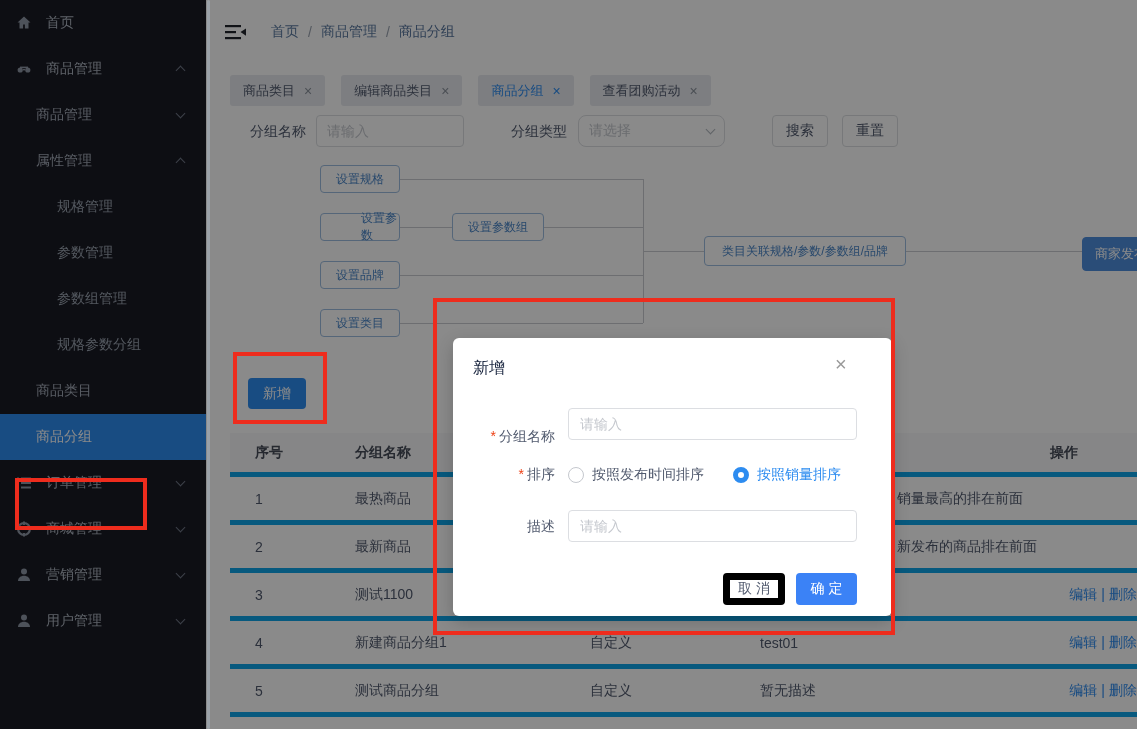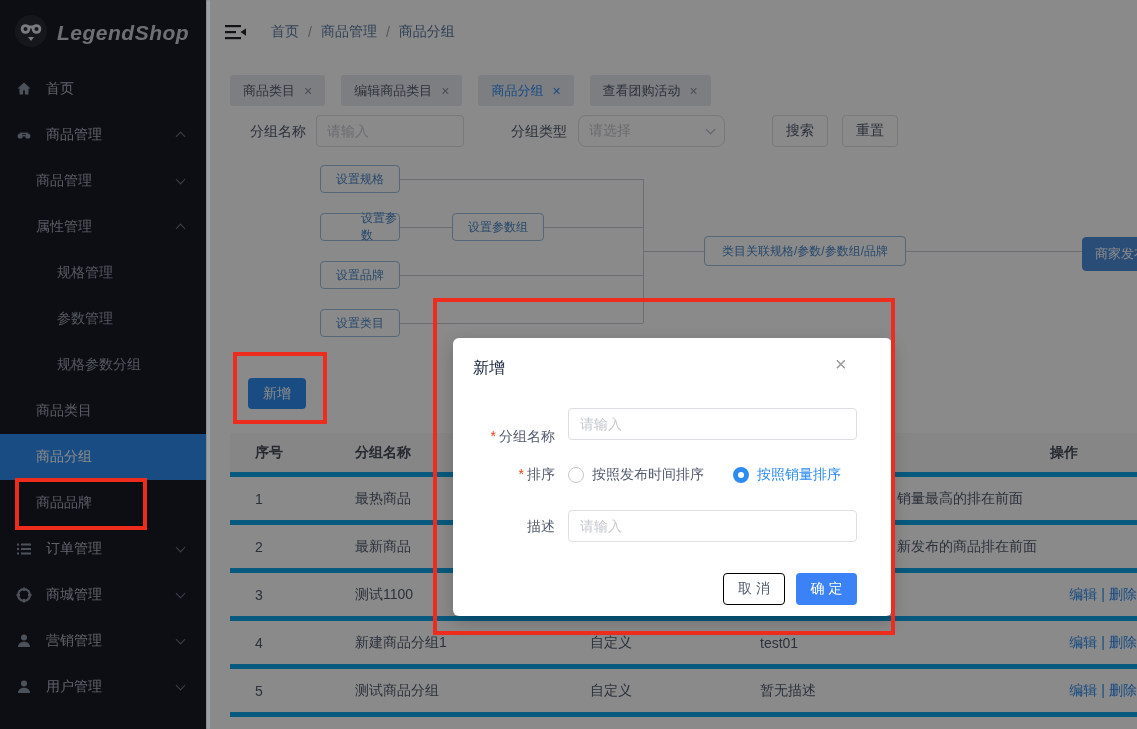--- a/index.html
+++ b/index.html
@@ -73,46 +73,32 @@
   .m-close { position:absolute; left:382px; top:15px; font-size:20px; color:#999; cursor:pointer; }
   .m-label { position:absolute; left:0; width:102px; text-align:right; font-size:14px; color:#515a6e; line-height:32px; }
   .req { color:#ed4014; margin-right:3px; }
   .m-input { position:absolute; left:115px; width:289px; height:32px; border:1px solid #dcdee2; border-radius:4px; font-size:14px; padding:0 11px; outline:none; font-family:"Liberation Sans",sans-serif; color:#515a6e; }
   .m-input::placeholder { color:#c5c8ce; }
   .radio { position:absolute; display:flex; align-items:center; gap:8px; font-size:14px; color:#515a6e; cursor:pointer; }
   .rdot { width:16px; height:16px; border-radius:50%; border:1px solid #c5c8ce; background:#fff; }
   .radio.sel { color:#2d8cf0; }
   .radio.sel .rdot { border:5px solid #2d8cf0; }
   .m-btn { position:absolute; top:235px; height:32px; border-radius:4px; font-size:14px; cursor:pointer; font-family:"Liberation Sans",sans-serif; }
-  .m-cancel { left:270px; width:62px; background:#fff; border:1px solid #000000; color:#515a6e; }
+  .m-cancel { left:270px; width:62px; background:#fff; border:7px solid #000000; color:#515a6e; }
   .m-ok { left:343px; width:61px; background:#3b82f6; border:none; color:#fff; }
 
   
   .anno { position:absolute; border:4px solid #ee2c1d; z-index:70; pointer-events:none; }
 </style>
 </head>
 <body>
 
 <div class="page">
 
   <div class="sidebar">
-    <div class="logo">
-      <span>
-        <svg width="34" height="34" viewBox="0 0 34 34">
-            <circle cx="17" cy="17" r="16" fill="#272b36"></circle>
-            <circle cx="11.5" cy="15" r="4.8" fill="#dfe3e9"></circle>
-            <circle cx="22.5" cy="15" r="4.8" fill="#dfe3e9"></circle>
-            <rect x="11" y="11.5" width="12" height="3" fill="#dfe3e9"></rect>
-            <circle cx="11.5" cy="15" r="2" fill="#272b36"></circle>
-            <circle cx="22.5" cy="15" r="2" fill="#272b36"></circle>
-            <path d="M14 23h6l-3 4z" fill="#dfe3e9"></path>
-          </svg>
-      </span>
-      <span class="logo-text">LegendShop</span>
-    </div>
 
     <div class="s-item lv1">
       <span class="s-icon"><svg viewBox="0 0 16 16">
             <path d="M8 1.5 1.5 7.5h2v6h3.6v-4h1.8v4h3.6v-6h2z"></path>
           </svg></span>
       <span>首页</span>
     </div>
 
     <div class="s-item lv1">
       <span class="s-icon"><svg viewBox="0 0 16 16">
@@ -135,30 +121,30 @@
       <span class="caret up"></span>
     </div>
 
     <div class="s-item lv3">
         <span>规格管理</span>
       </div>
     <div class="s-item lv3">
         <span>参数管理</span>
       </div>
     <div class="s-item lv3">
+        <span>参数组管理</span>
+      </div>
+    <div class="s-item lv3">
         <span>规格参数分组</span>
       </div>
     <div class="s-item lv2">
         <span>商品类目</span>
       </div>
     <div class="s-item lv2 active">
         <span>商品分组</span>
-      </div>
-    <div class="s-item lv2">
-        <span>商品品牌</span>
       </div>
 
     <div class="s-item lv1">
       <span class="s-icon"><svg viewBox="0 0 16 16">
             <rect x="1" y="2.5" width="2" height="2"></rect>
             <rect x="5" y="2.5" width="10" height="2"></rect>
             <rect x="1" y="7" width="2" height="2"></rect>
             <rect x="5" y="7" width="10" height="2"></rect>
             <rect x="1" y="11.5" width="2" height="2"></rect>
             <rect x="5" y="11.5" width="10" height="2"></rect>

